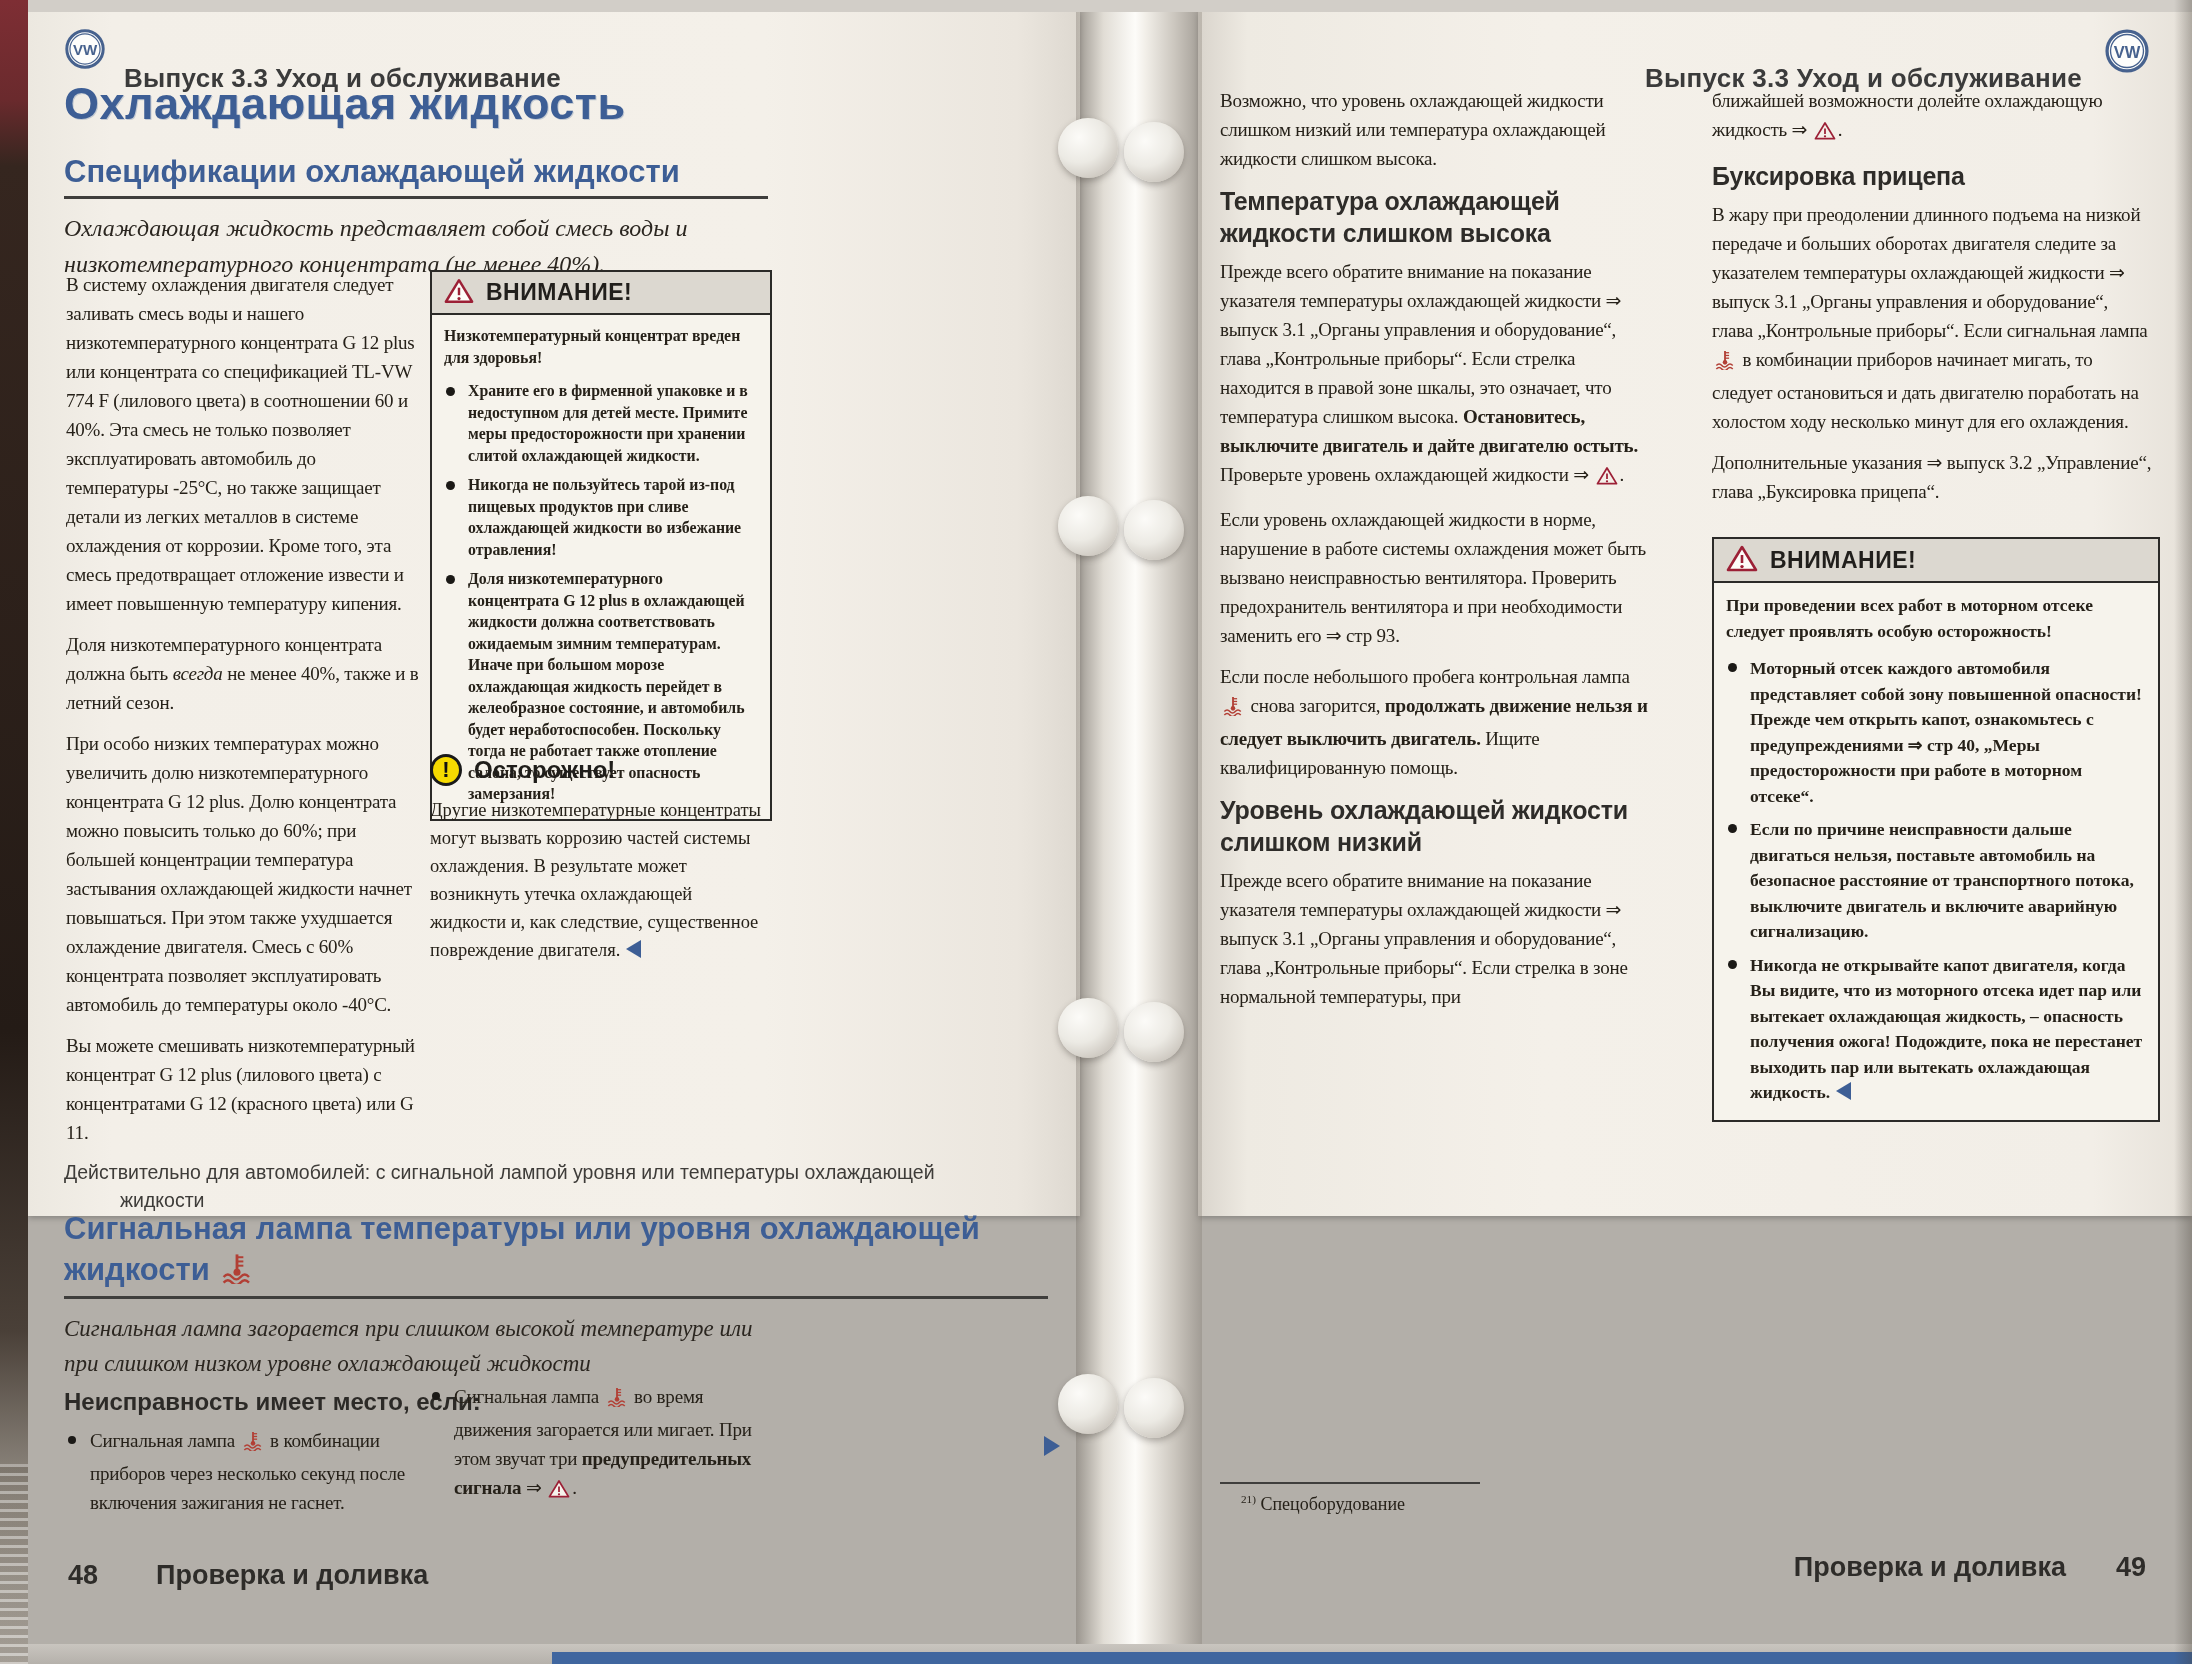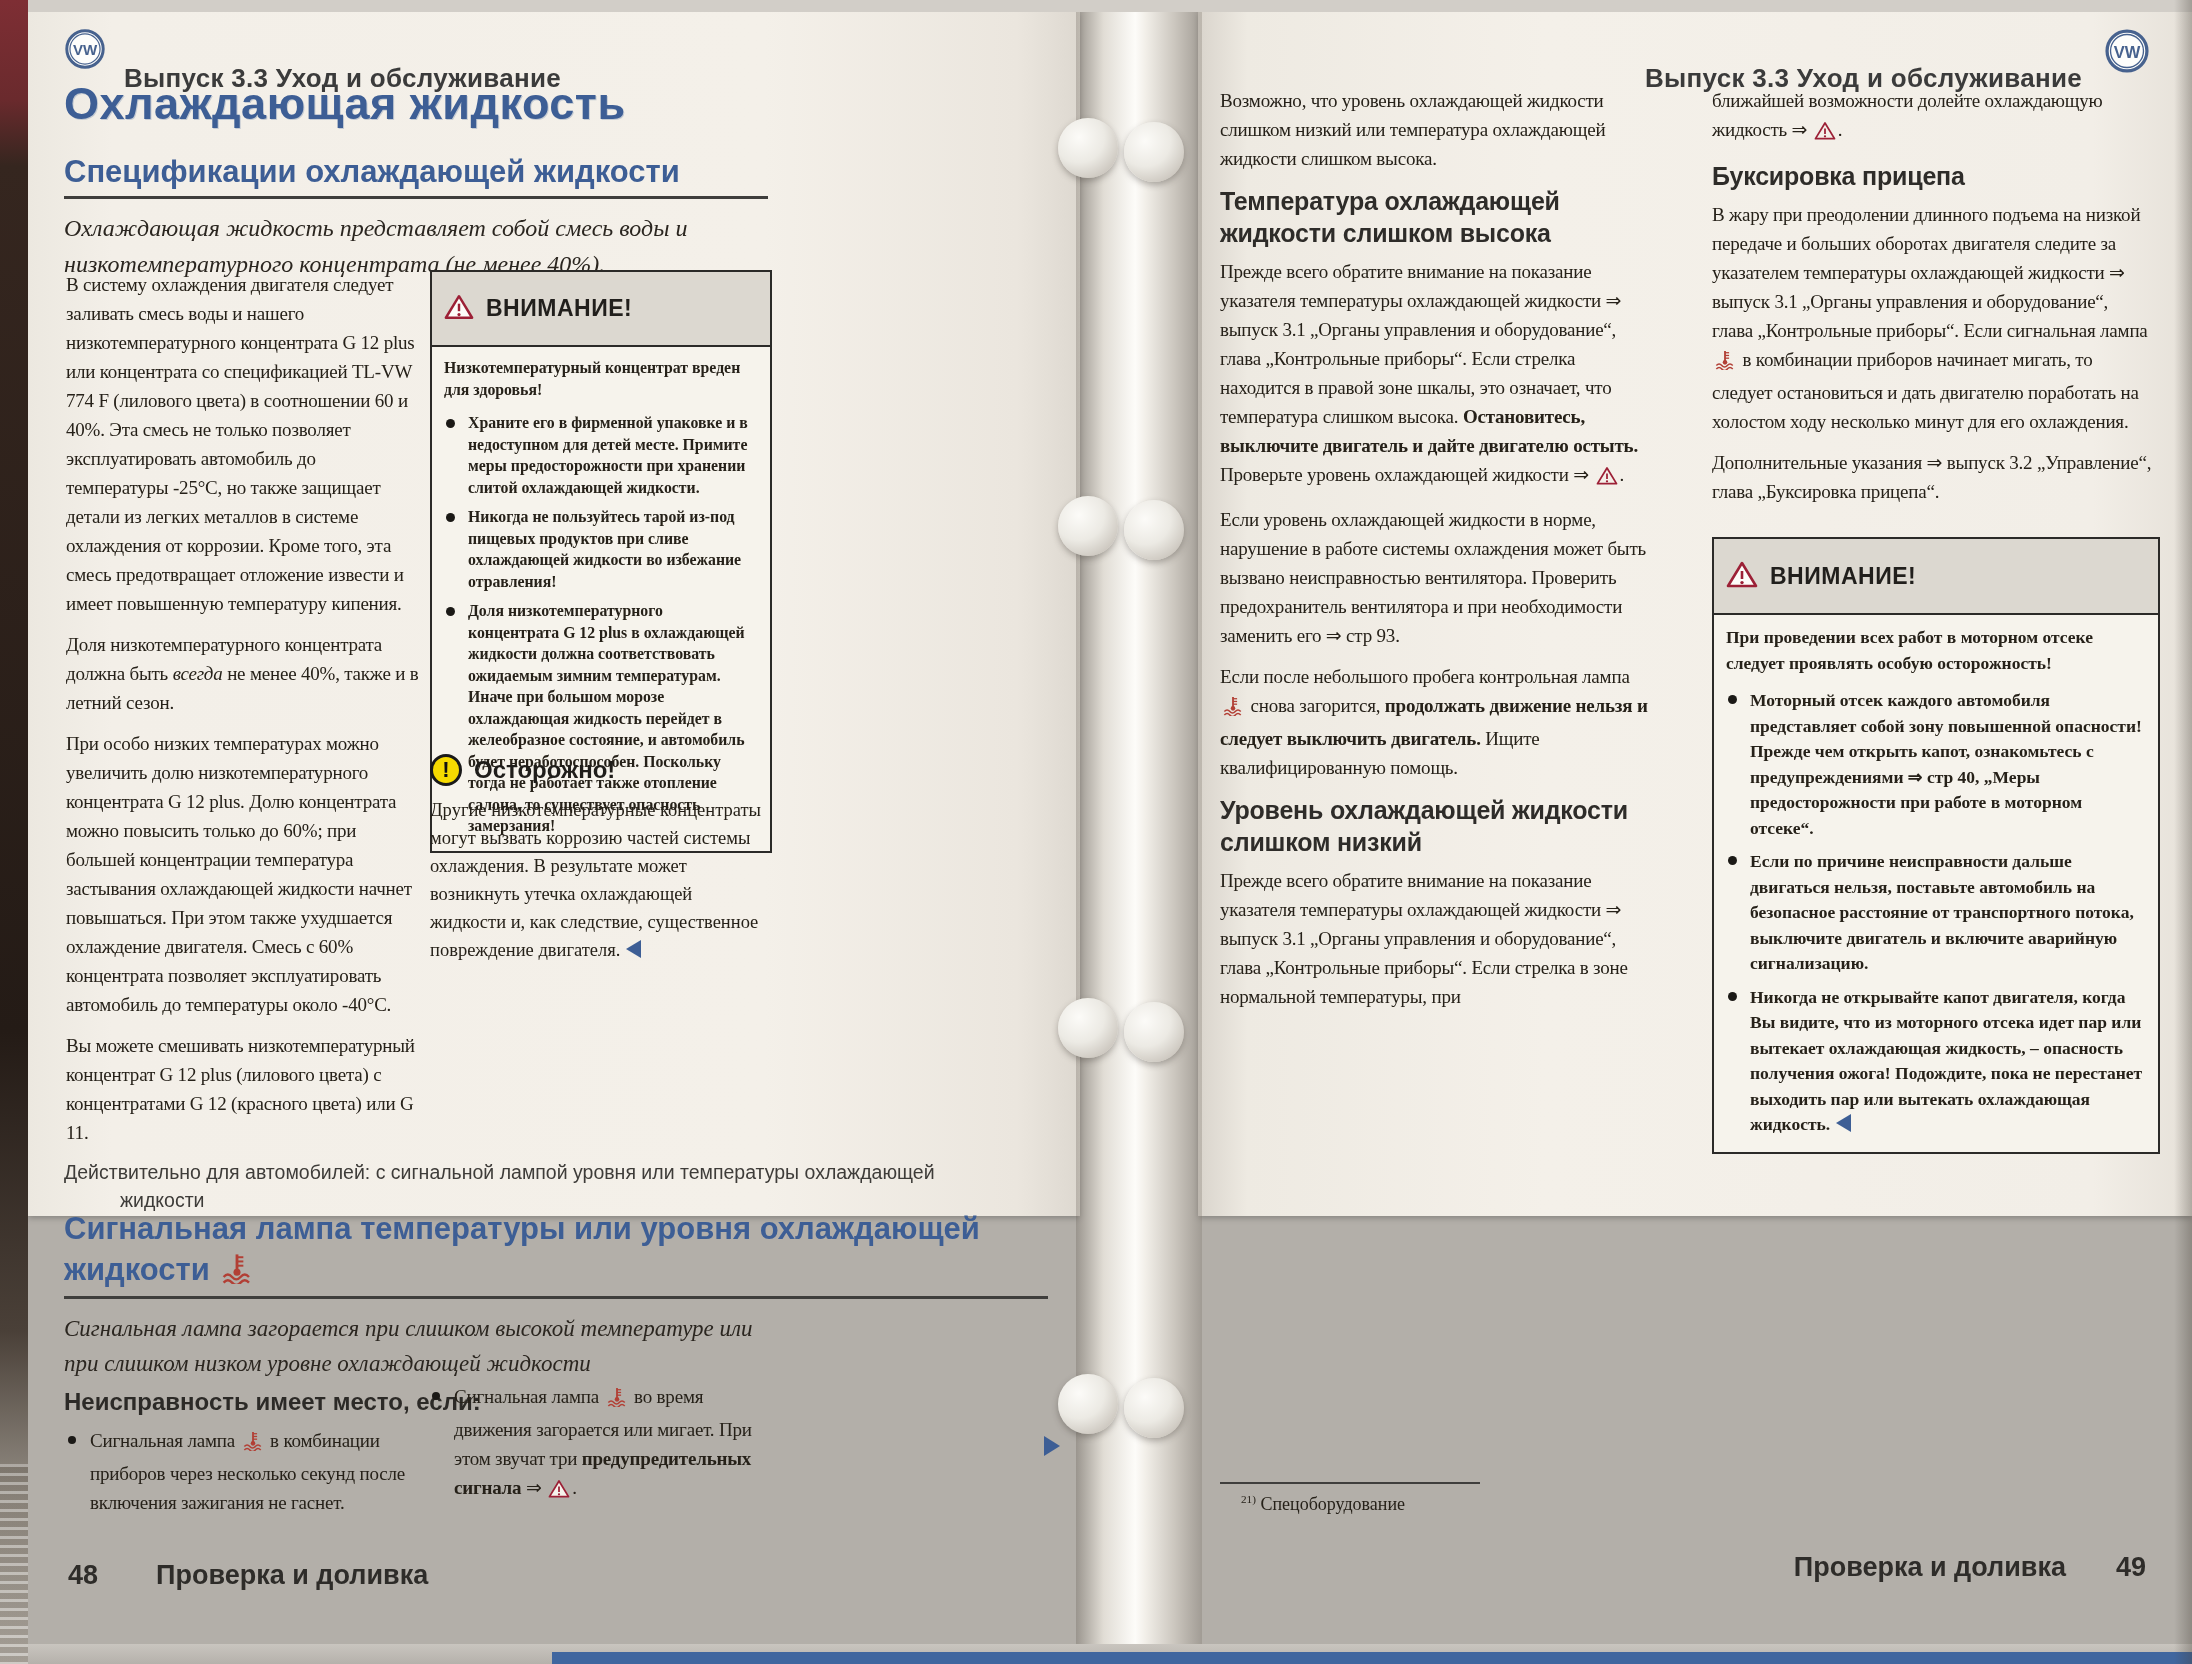--- a/index.html
+++ b/index.html
@@ -17,21 +17,21 @@
   .main-title{font-family:"Liberation Sans",sans-serif;font-weight:bold;font-size:45px;color:#3d5e95;
               letter-spacing:.5px;text-shadow:1px 1px 0 rgba(61,94,149,.25);}
   .sec-title{font-family:"Liberation Sans",sans-serif;font-weight:bold;font-size:31px;color:#3d5e95;}
   .rule{background:#3f3e3c;height:3px;}
   .lead{font-style:italic;font-size:24px;line-height:1.5;color:#2b2620;}
   .body-col{font-size:19px;line-height:29px;letter-spacing:-.2px;}
   .p{margin:0 0 12px 0;}
   .subhead{font-family:"Liberation Sans",sans-serif;font-weight:bold;font-size:25px;line-height:1.28;color:#2e2c29;margin:6px 0 8px 0;}
   .warnbox{border:2px solid #2b2a28;background:#f6f3ec;}
   .warnbox .whead{display:flex;align-items:center;gap:12px;background:#dcd8d0;
-      border-bottom:2px solid #2b2a28;padding:21px 12px;}
+      border-bottom:2px solid #2b2a28;padding:5px 12px;}
   .warnbox .wtitle{font-family:"Liberation Sans",sans-serif;font-weight:bold;font-size:23px;color:#211f1c;letter-spacing:.5px;}
   .warnbox .wbody{padding:10px 12px 6px 12px;font-weight:bold;}
   .wb-left .wbody{font-size:15.8px;line-height:21.5px;}
   .wb-right .wbody{font-size:17.5px;line-height:25.5px;}
   .wbullet{display:flex;margin:0 0 8px 0;}
   .wdot{flex:0 0 auto;width:9px;height:9px;border-radius:50%;background:#1b1916;margin:7px 13px 0 2px;}
   .bullet{display:flex;}
   .dot{flex:0 0 auto;width:8px;height:8px;border-radius:50%;background:#1b1916;margin:10px 14px 0 2px;}
   .caution-head{display:flex;align-items:center;gap:12px;}
   .caution-icon{width:32px;height:32px;border-radius:50%;background:#f6da00;border:3px solid #191919;

